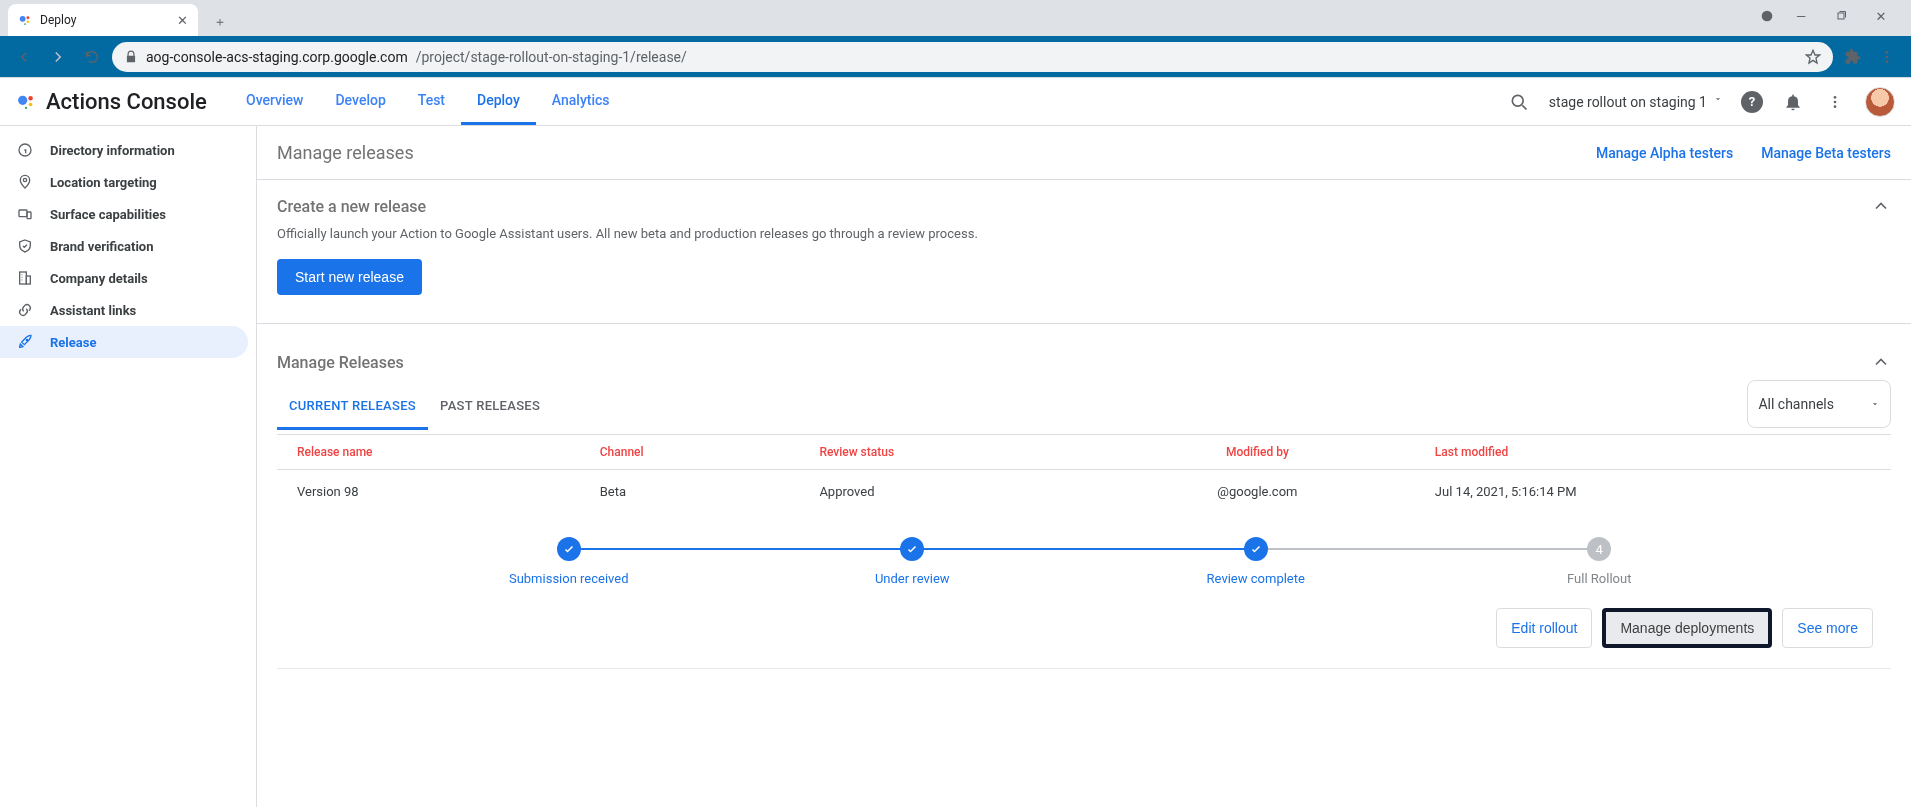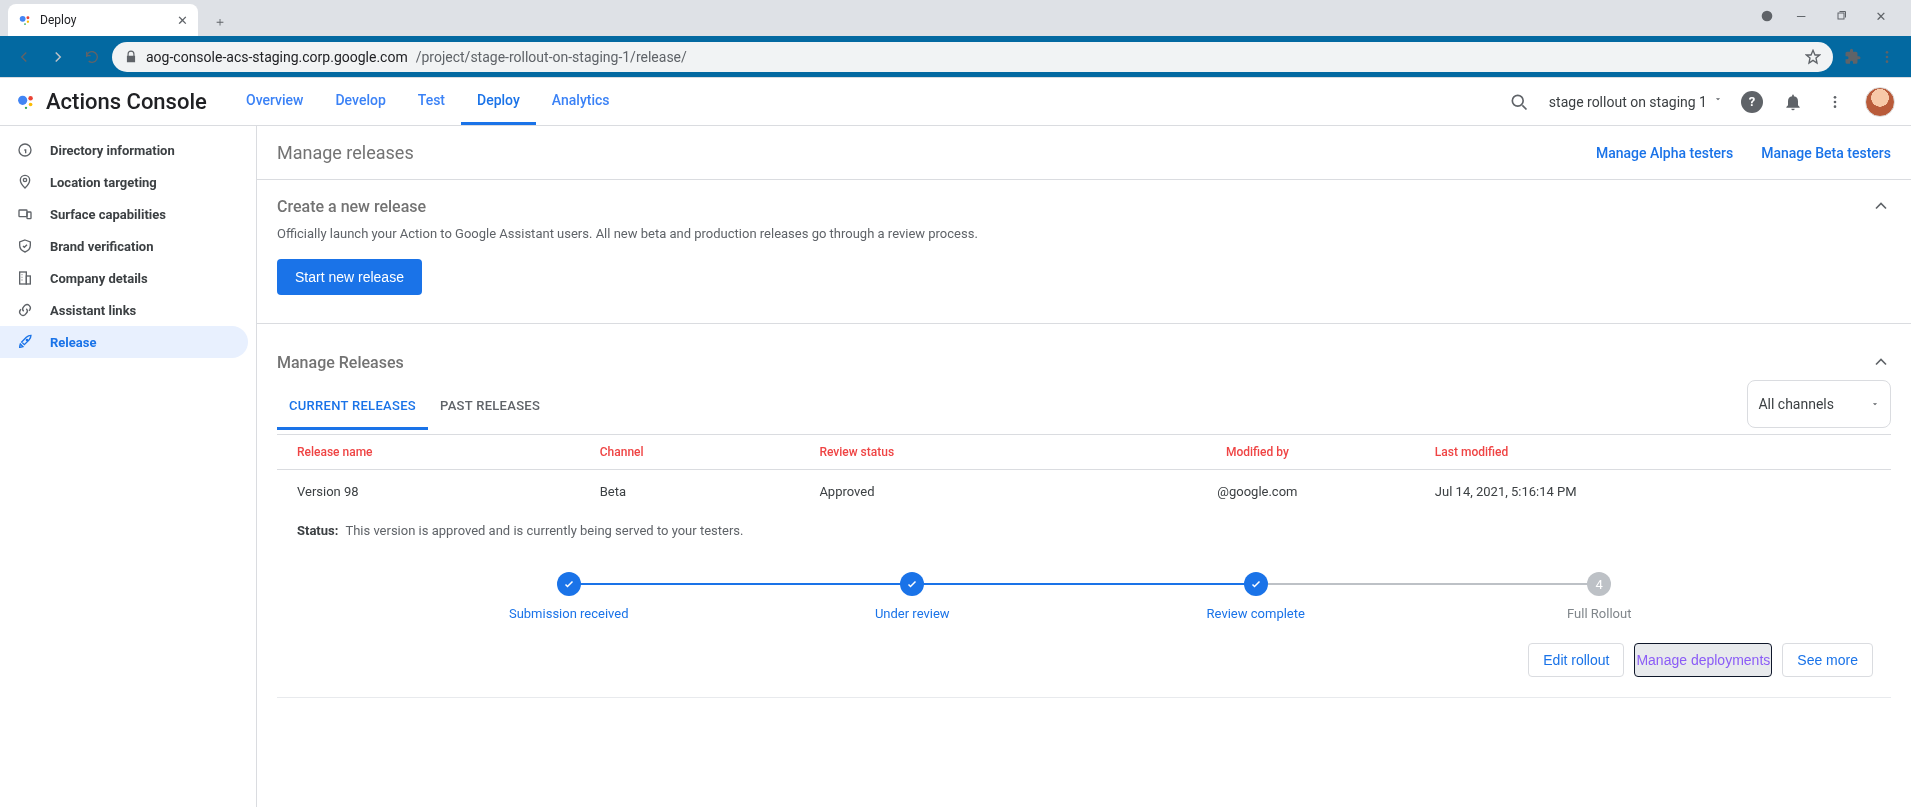--- a/index.html
+++ b/index.html
@@ -115,21 +115,21 @@
     }
     .step.pending .step-dot { background:#bdc1c6; }
     .step-label { margin-top:10px; font-size:13px; color:#1a73e8; }
     .step.pending .step-label { color:#80868b; }
     
     .row-actions { display:flex; gap:10px; justify-content:flex-end; padding: 14px 18px 20px; border-bottom:1px solid #e8eaed;}
     .btn-outline {
       border:1px solid #dadce0; background:#fff; color:#1a73e8; font-size:14px; padding:8px 14px; border-radius:4px; cursor:pointer; font-weight:500;
     }
     .btn-tonal {
-      border:1px solid #0f172a; background:#e8eaed; color:#8b5cf6; font-size:14px; padding:8px 1px; border-radius:4px; cursor:pointer; font-weight:500;
+      border:4px solid #0f172a; background:#e8eaed; color:#404040; font-size:14px; padding:8px 14px; border-radius:4px; cursor:pointer; font-weight:500;
     }
     svg { display:block; }
   </style>
 </head>
 <body>
 
 <div class="browser-chrome">
   <div class="tab-strip">
     <div class="tab">
       <span class="favicon">
@@ -384,24 +384,20 @@
           <tr>
             <td>Version 98</td>
             <td>Beta</td>
             <td>Approved</td>
             <td style="text-align:center;">@google.com</td>
             <td>Jul 14, 2021, 5:16:14 PM</td>
           </tr>
         </tbody>
       </table>
 
-      <div class="status-row">
-        <span class="slabel">Status:</span>
-        <span>This version is approved and is currently being served to your testers.</span>
-      </div>
 
       <div class="stepper">
         <div class="step">
           <div class="step-dot">
             <svg width="12" height="12" viewBox="0 0 24 24" fill="none" stroke="#fff" stroke-width="3">
                 <path d="M5 13l4 4L19 7"></path>
               </svg>
           </div>
           <div class="step-label">Submission received</div>
         </div>

